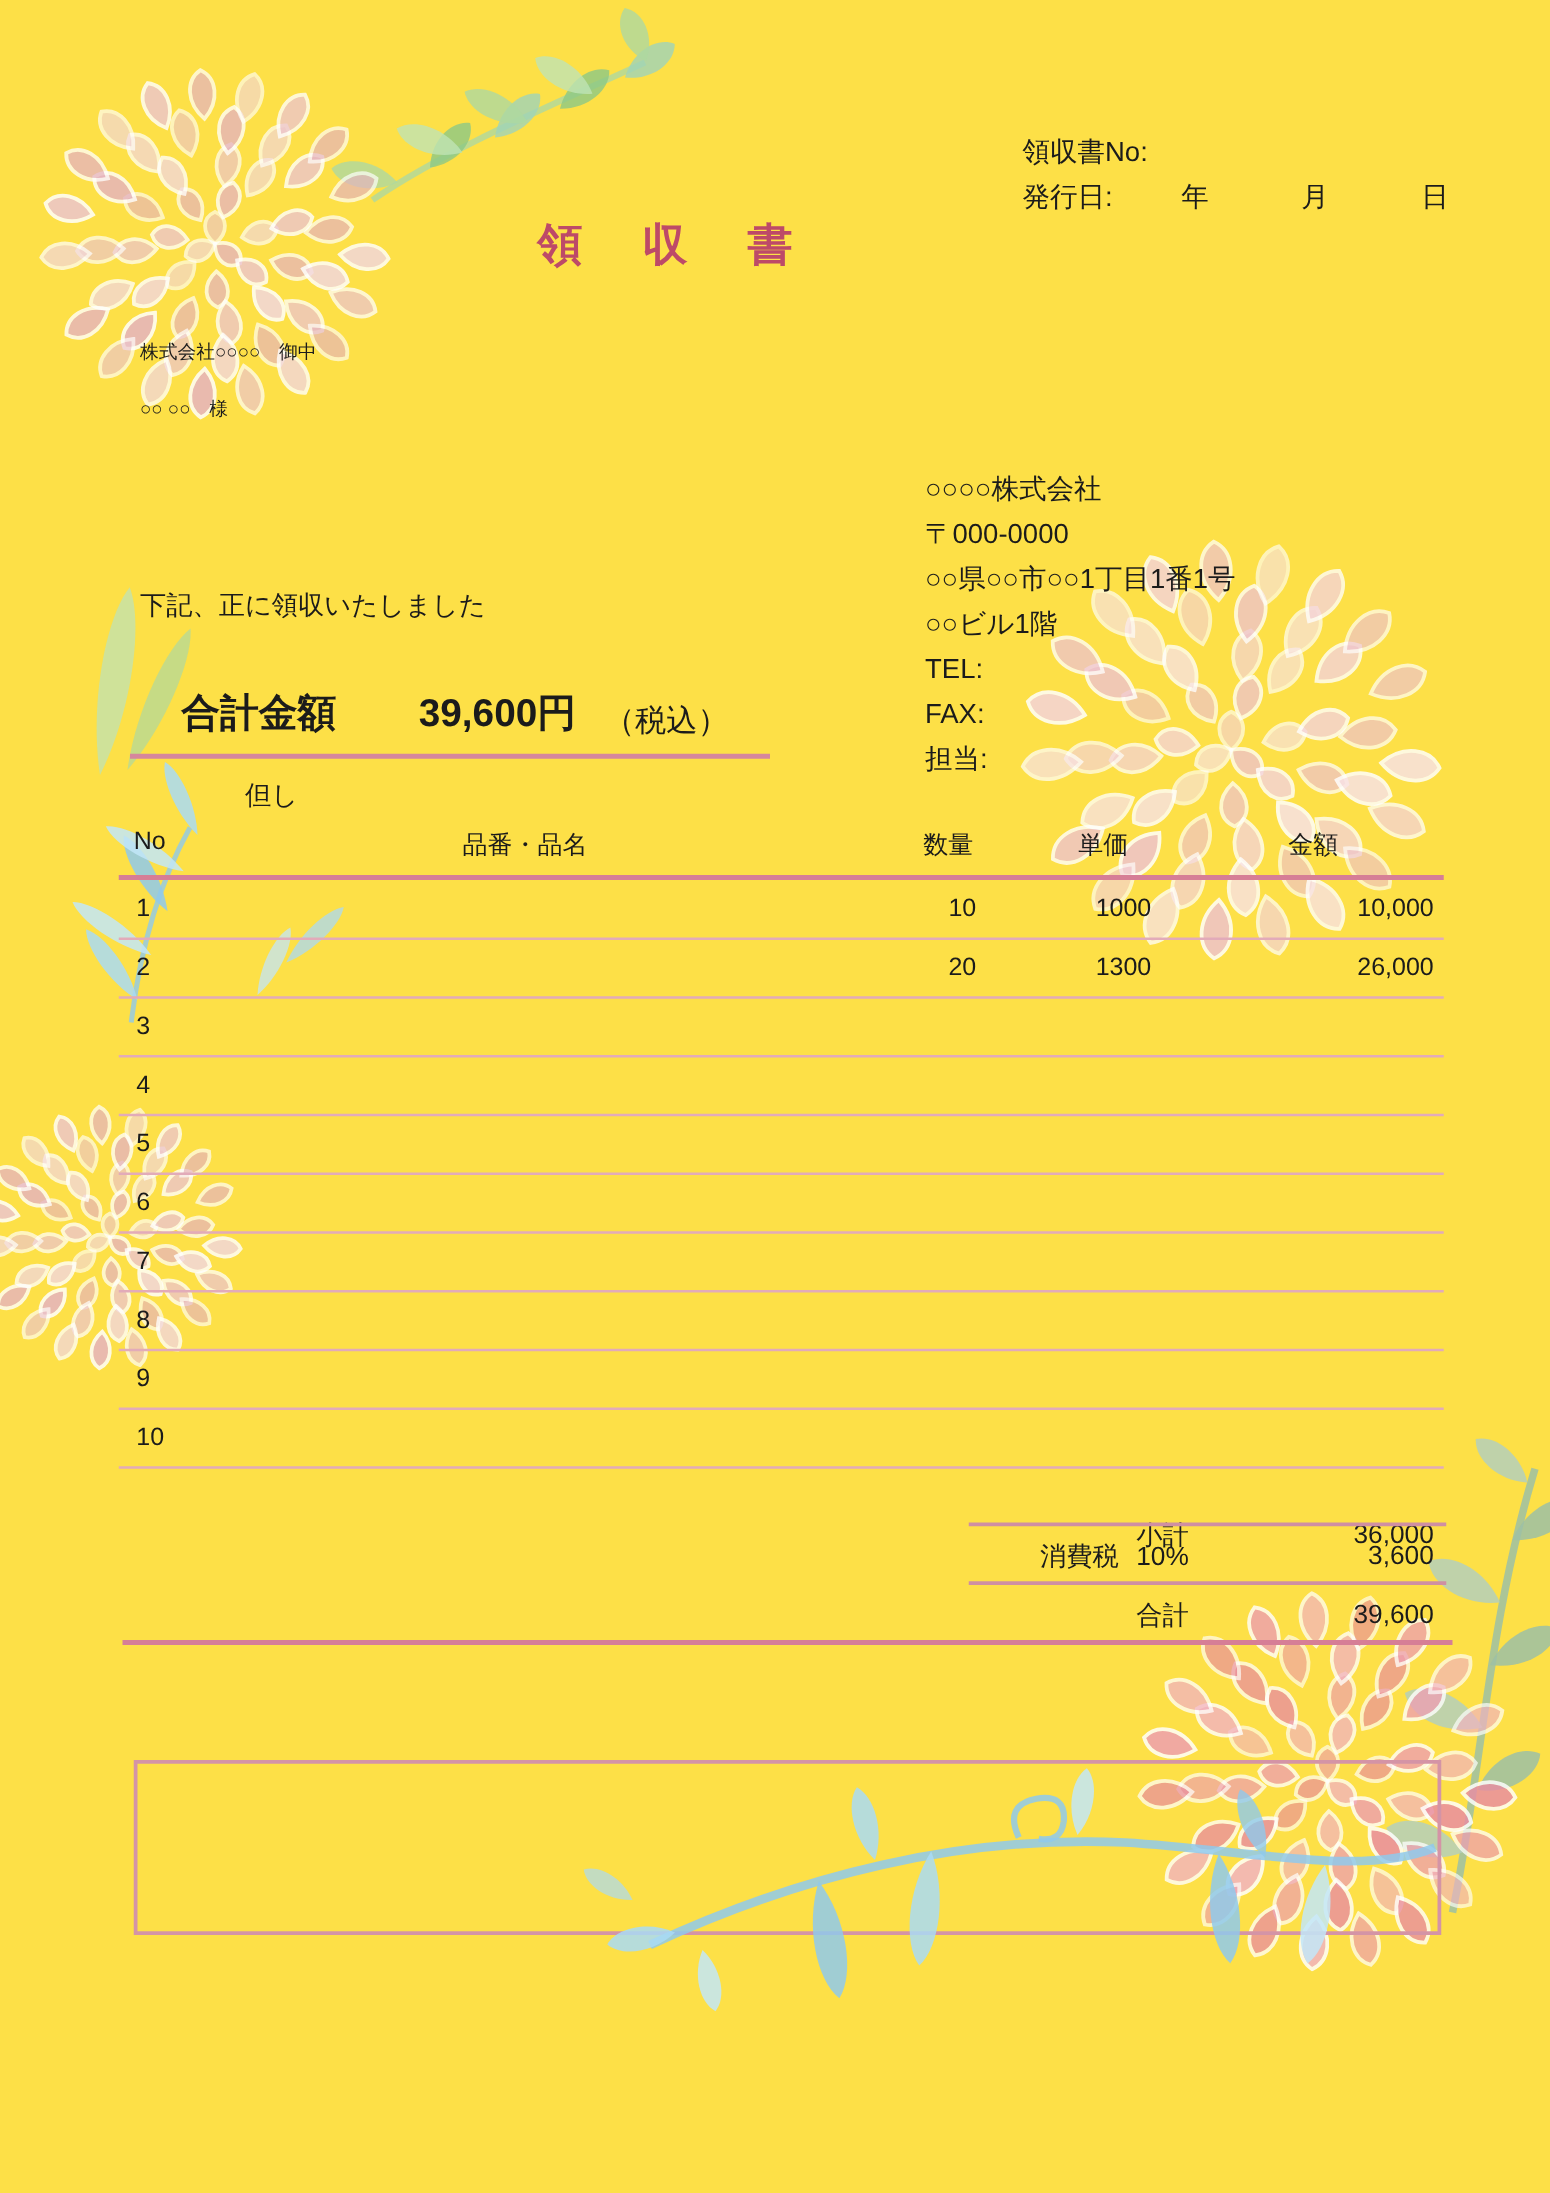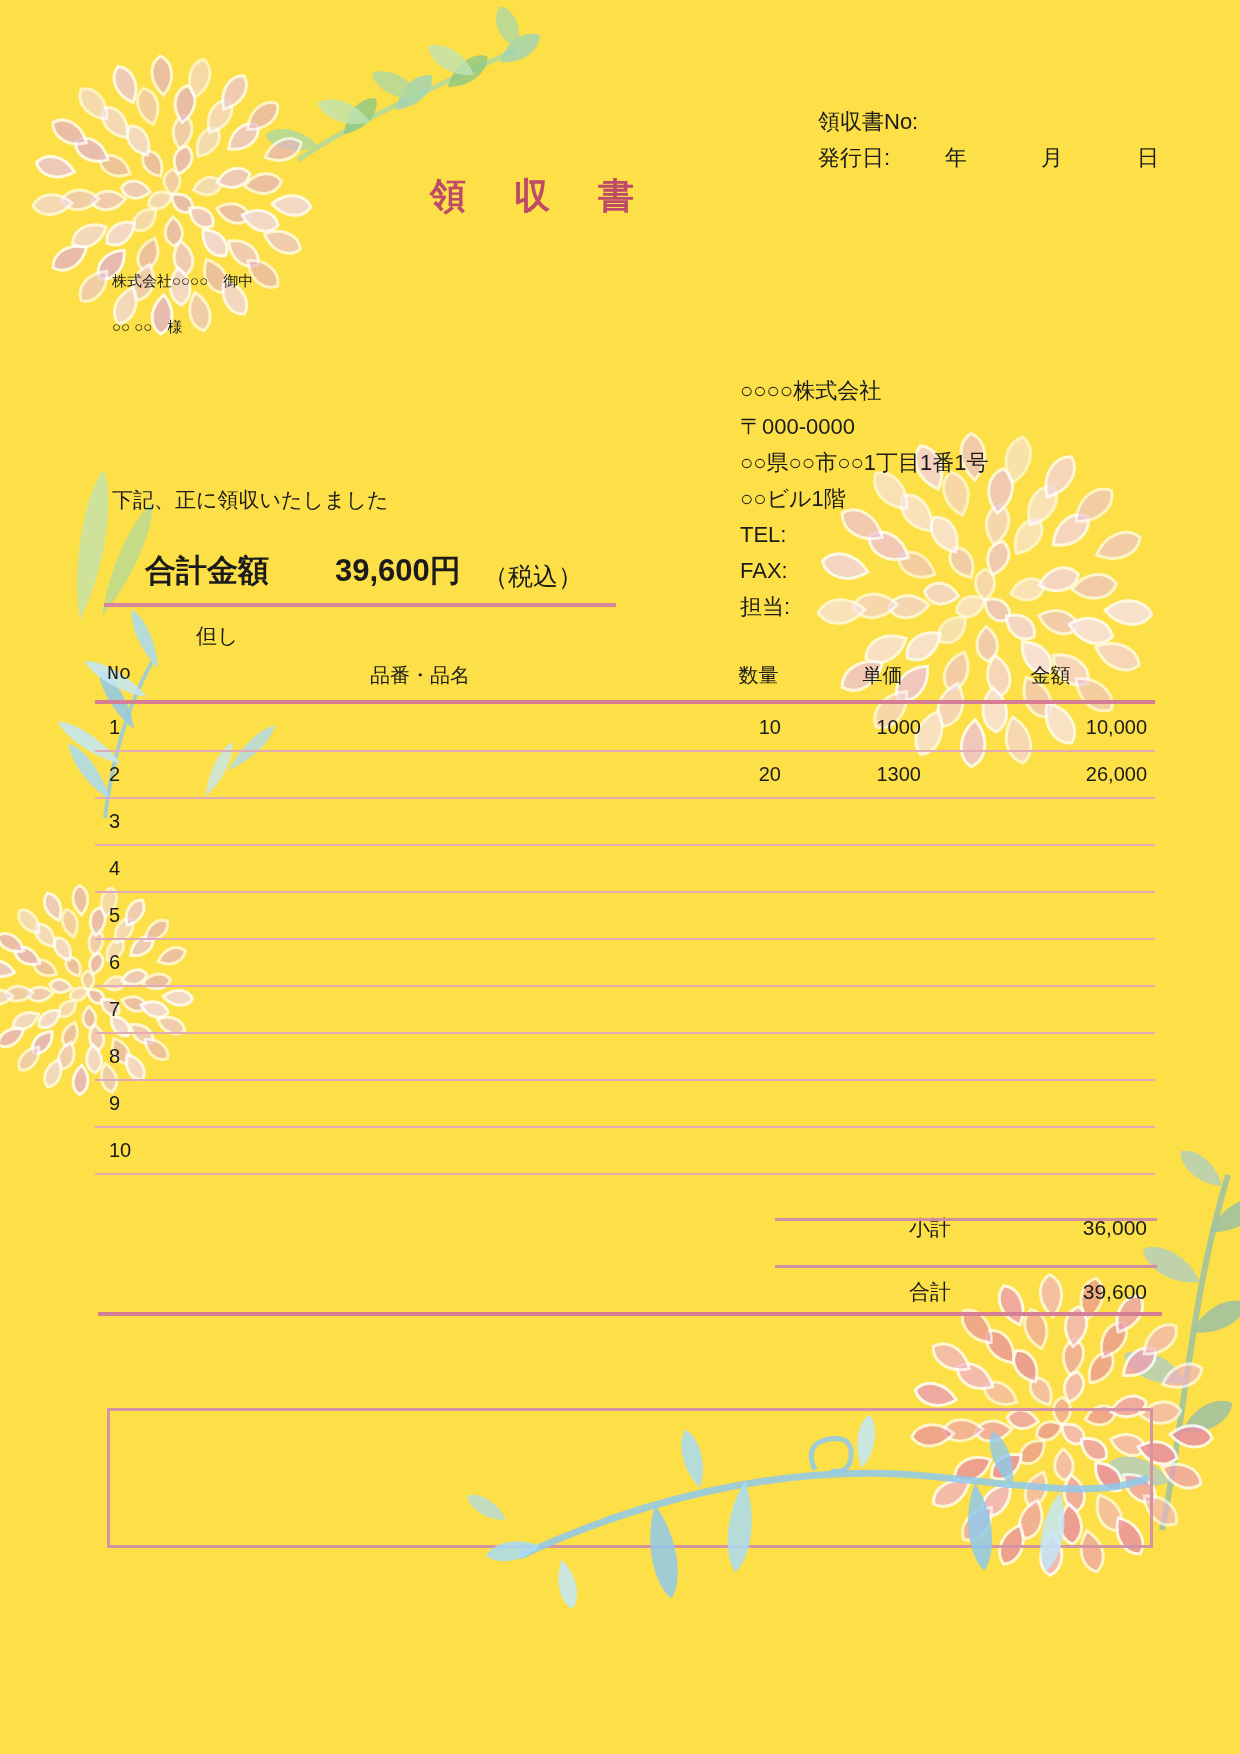--- a/index.html
+++ b/index.html
@@ -309,30 +309,30 @@
   <div class="issuer">
     <div>○○○○株式会社</div>
     <div>〒000-0000</div>
     <div>○○県○○市○○1丁目1番1号</div>
     <div>○○ビル1階</div>
     <div>TEL:</div>
     <div>FAX:</div>
     <div>担当:</div>
   </div>
 
-  <div class="abs fs21" style="left:112px;top:486px;">下記、正に領収いたしました</div>
+  <div class="abs fs21" style="left:112px;top:470px;">下記、正に領収いたしました</div>
 
   <div class="abs big" style="left:145px;top:550px;">合計金額</div>
   <div class="abs big" style="left:335px;top:550px;">39,600円</div>
   <div class="abs" style="left:483px;top:560px;font-size:25px;">（税込）</div>
   <div class="hline" style="left:104px;top:603px;width:512px;height:4px;"></div>
 
   <div class="abs fs21" style="left:196px;top:622px;">但し</div>
 
-  <div class="th" style="left:107px;font-family:Liberation Mono, monospace;">No</div>
+  <div class="th" style="left:107px;">No</div>
   <div class="th center" style="left:330px;width:180px;">品番・品名</div>
   <div class="th center" style="left:716px;width:85px;">数量</div>
   <div class="th center" style="left:840px;width:85px;">単価</div>
   <div class="th center" style="left:1008px;width:85px;">金額</div>
   <div class="hline" style="left:95px;top:700px;width:1060px;height:4px;background:#d67e96;"></div>
 
   <div class="item-row" style="top:704px;">
     <span class="cell c-no">1</span>
     <span class="cell c-item"></span>
     <span class="cell c-qty">10</span>
@@ -394,20 +394,24 @@
     <span class="cell c-qty"></span>
     <span class="cell c-amt"></span>
   </div>
 
   <div class="trow" style="top:1205px;gap:14px;">
     <span class="lbl">小計</span>
     <span class="val">36,000</span>
   </div>
   <div class="tline" style="top:1218px;"></div>
 
+  <div class="trow" style="top:1222px;">
+    <span class="lbl"><span>消費税</span><span class="rate">10%</span></span>
+    <span class="val">3,600</span>
+  </div>
   <div class="tline" style="top:1265px;"></div>
 
   <div class="trow" style="top:1269px;">
     <span class="lbl">合計</span>
     <span class="val">39,600</span>
   </div>
   <div class="hline" style="left:98px;top:1312px;width:1064px;height:4px;background:#d67e96;"></div>
 
   <div class="note-box"></div>
 

